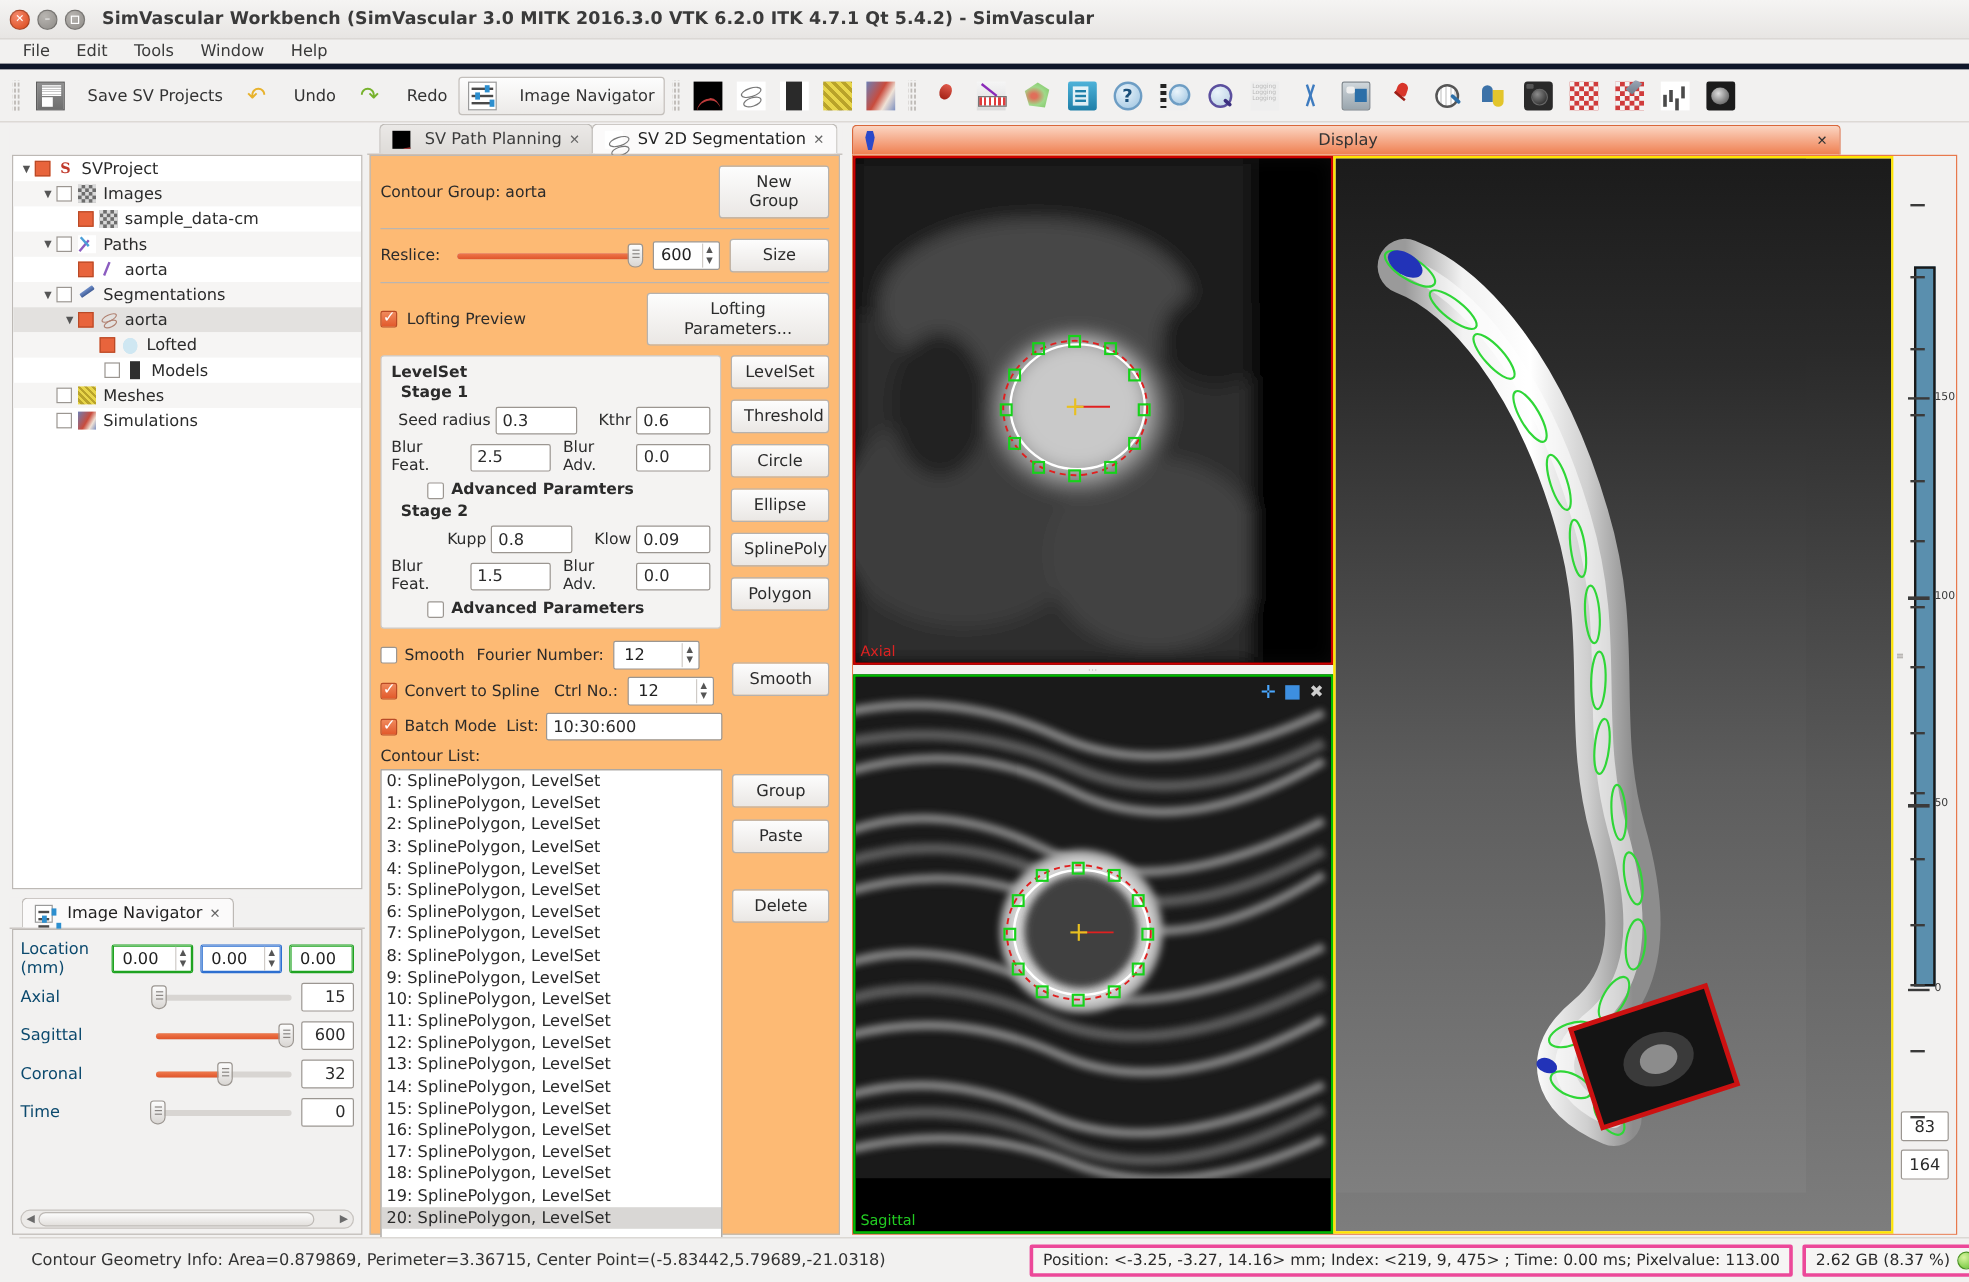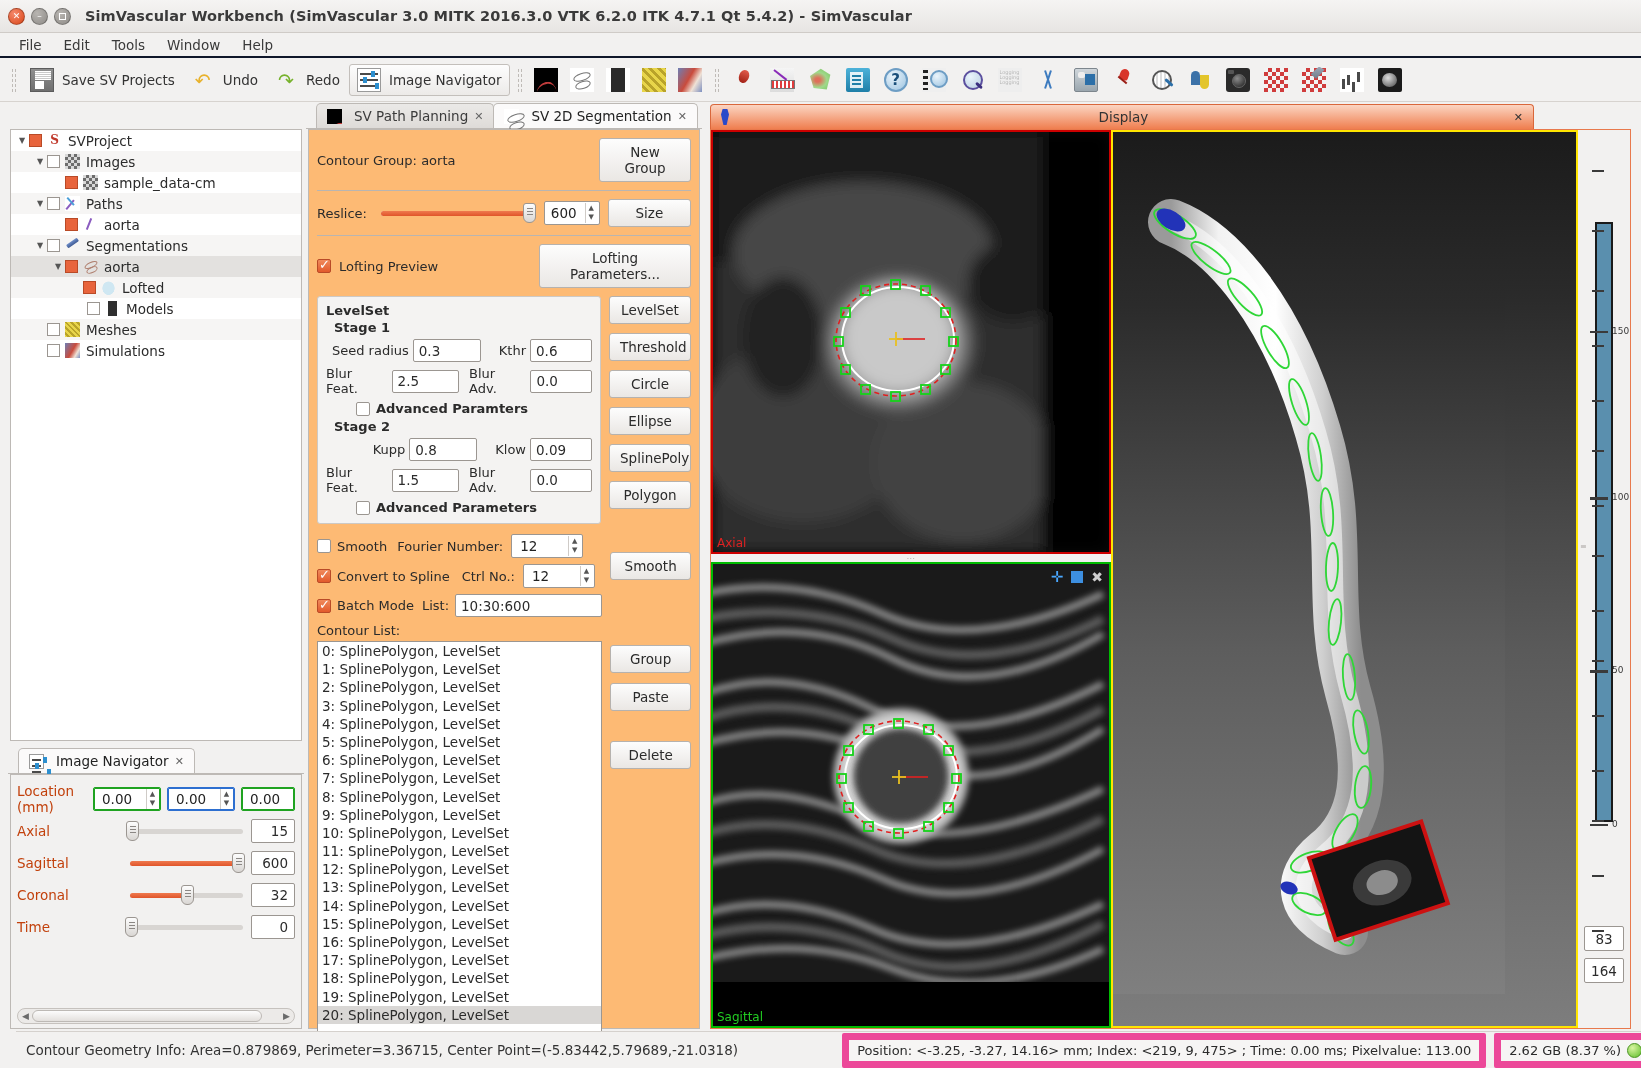--- a/index.html
+++ b/index.html
@@ -25,30 +25,30 @@
           display: flex; align-items: center; justify-content: center;
           font-size: 9px; color: #fff; }
   .wbtn.close { background: radial-gradient(circle at 35% 30%, #f58a6e, #d94515); }
   .wbtn.min   { background: radial-gradient(circle at 35% 30%, #b8b5b1, #8e8b87); }
   .wbtn.max   { background: radial-gradient(circle at 35% 30%, #b8b5b1, #8e8b87); }
   .wbtn.max .sq { width: 7px; height: 7px; border: 1px solid #fff; }
   .title-text { font-weight: bold; font-size: 14.5px; color: #3a3a3a; letter-spacing: .1px; }
 
   
   .menubar { height: 25px; background: #f2f1f0; display: flex; align-items: center;
-             padding-left: 8px; border-bottom: 2px solid #0f172a; }
+             padding-left: 8px; border-bottom: 5px solid #0f172a; }
   .menuitem { padding: 2px 11px; font-size: 13.5px; color: #3a3a3a; }
 
   
   .toolbar { height: 44px; background: #f2f1f0; display: flex; align-items: center;
              padding-left: 6px; border-bottom: 1px solid #d7d3cf; gap: 2px; }
   .grip { width: 7px; height: 26px; margin: 0 4px;
           background-image: radial-gradient(#b9b5b1 1px, transparent 1px);
           background-size: 3px 5px; background-position: 1px 1px; opacity: .9; }
-  .tb-item { display: flex; align-items: center; gap: 8px; padding: 3px 7px;
+  .tb-item { display: flex; align-items: center; gap: 19px; padding: 3px 7px;
              border-radius: 3px; font-size: 13.5px; color: #333; }
   .tb-item.framed { border: 1px solid #c3bfbb; background: linear-gradient(#fdfdfd,#eceae8); }
   .ticon { width: 24px; height: 24px; display: inline-block; position: relative; flex: 0 0 auto; }
 
   
   .i-save { background: linear-gradient(#8f8f8f,#6f6f6f); border:1px solid #5c5c5c; }
   .i-save::before { content:""; position:absolute; left:4px; top:2px; width:16px; height:9px;
                     background: repeating-linear-gradient(#fff 0 1px, #c9c9c9 1px 2px); }
   .i-save::after { content:""; position:absolute; left:4px; bottom:2px; width:9px; height:8px; background:#fff; }
   .i-undo, .i-redo { font-size: 19px; line-height: 24px; text-align: center; }
@@ -180,21 +180,21 @@
   .mo-ico { background: linear-gradient(90deg,#fff 0 22%, #2f2f2f 22% 80%, #fff 80%); }
   .me-ico { background: repeating-linear-gradient(45deg,#e8d54a 0 2px,#b9a32a 2px 4px); }
   .si-ico { background: linear-gradient(120deg,#6d7fb5,#c94b3c 50%,#efe2d6 75%,#7c8fc0); }
 
   
   #nav { left: 8px; top: 645; width: 296px; height: 283px; }
   #nav { top: 645px; }
   .navbody { position: absolute; left: 2px; right: 2px; top: 26px; bottom: 2px;
              background: #f2f1f0; border: 1px solid #bdb9b5; padding: 8px 6px; }
   .navrow { display: flex; align-items: center; height: 32px; gap: 8px; }
-  .navlabel { width: 105px; font-size: 13.5px; color: #c2410c; }
+  .navlabel { width: 105px; font-size: 13.5px; color: #0c4a6e; }
   .spin { display: flex; align-items: center; background: #fff; border: 1px solid #9b9691; height: 24px;
           border-radius: 2px; padding: 0 2px 0 6px; }
   .spin input { border: 0; outline: 0; width: 46px; font-size: 13.5px; font-family: inherit; color: #222; background: transparent; }
   .spinbtns { display: flex; flex-direction: column; justify-content: center; width: 12px; height: 20px;
               border-left: 1px solid #cfcbc7; margin-left: 2px; }
   .spinbtns span { font-size: 7px; line-height: 9px; text-align: center; color: #555; }
   .greenbox { border-color: #1fa321 !important; box-shadow: 0 0 0 1px #1fa321 inset; }
   .bluebox  { border-color: #2d6fd0 !important; box-shadow: 0 0 0 1px #2d6fd0 inset; }
   .slider { position: relative; flex: 1; height: 20px; display: flex; align-items: center; }
   .strack { position: absolute; left: 0; right: 0; height: 5px; background: #d8d5d2; border-radius: 3px; }
@@ -254,21 +254,21 @@
   .lb-tick.major { left: 12px; width: 18px; height: 2.5px; }
   .lb-num { position: absolute; left: 34px; font-size: 9px; color: #3a3a3a; }
   .lb-grip { position: absolute; left: 2px; width: 9px; height: 10px; color: #a9a5a1; font-size: 8px; line-height: 3px; }
   .lb-spin { position: absolute; left: 6px; width: 40px; height: 25px; background: #fff; border: 1px solid #9b9691;
              border-radius: 2px; display: flex; align-items: center; justify-content: center; font-size: 13.5px; }
 
   
   .statusbar { position: absolute; left: 16px; bottom: 0; width: 1641px; height: 37px;
                background: #f2f1f0; border-top: 1px solid #d5d1cd; display: flex; align-items: center; }
   .status-left { padding-left: 10px; font-size: 13.5px; color: #333; flex: 1; }
-  .status-box { border: 7px solid #ec4899; border-radius: 2px; padding: 3px 8px; font-size: 13px; background: #f6f5f4; }
+  .status-box { border: 3px solid #ec4899; border-radius: 2px; padding: 3px 8px; font-size: 13px; background: #f6f5f4; }
   .mem-led { width: 15px; height: 15px; border-radius: 50%; background: radial-gradient(circle at 35% 30%, #d8f5a0, #5fbd2a);
              border: 1px solid #4a9421; margin-left: 6px; }
 
   
   svg.overlay { position: absolute; left:0; top:0; }
 </style>
 </head>
 <body>
 
 <div id="app">

